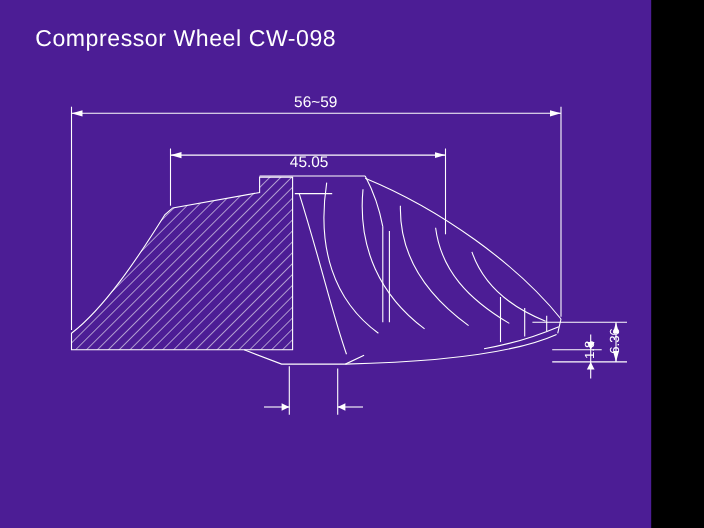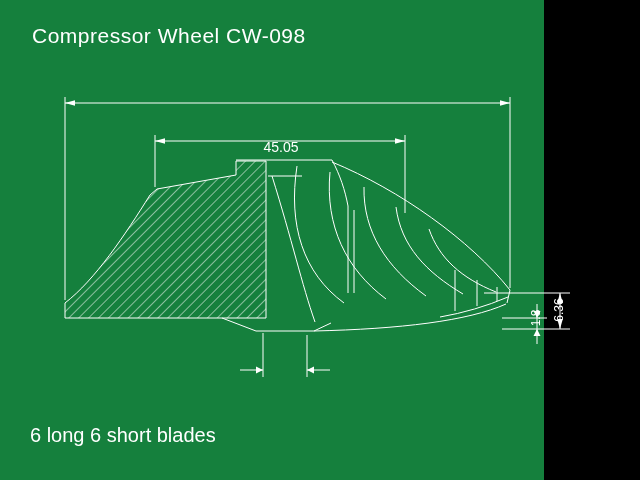--- a/index.html
+++ b/index.html
@@ -6,23 +6,23 @@
     margin: 0;
     padding: 0;
     background: #000000;
     width: 640px;
     height: 480px;
     overflow: hidden;
     font-family: "Liberation Sans", sans-serif;
   }
   .canvas {
     position: relative;
-    width: 544px;
+    width: 592px;
     height: 480px;
-    background: #15803d;
+    background: #4c1d95;
     color: #ffffff;
   }
   .drawing-svg {
     position: absolute;
     left: 0; top: 0;
     width: 640px;
     height: 480px;
   }
   .label {
     position: absolute;
@@ -120,22 +120,22 @@
 
       <line x1="263" y1="333" x2="263" y2="377"></line>
       <line x1="307" y1="335" x2="307" y2="377"></line>
       <line x1="240" y1="370" x2="263" y2="370"></line>
       <line x1="307" y1="370" x2="330" y2="370"></line>
       <polygon points="263,370 256,366.5 256,373.5" fill="#ffffff" stroke="none"></polygon>
       <polygon points="307,370 314,366.5 314,373.5" fill="#ffffff" stroke="none"></polygon>
     </g>
   </svg>
 
+  <div class="label dim dim-top">56~59</div>
 
   <div class="label dim dim-second">45.05</div>
 
   <div class="label dim-rot dim-18">1.8</div>
 
   <div class="label dim-rot dim-636">6.36</div>
 
-  <div class="label footer-note">6 long 6 short blades</div>
 
 </div>
 
 </body></html>

